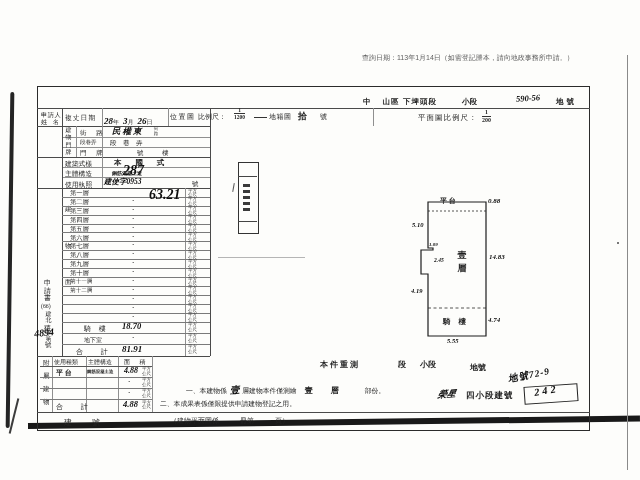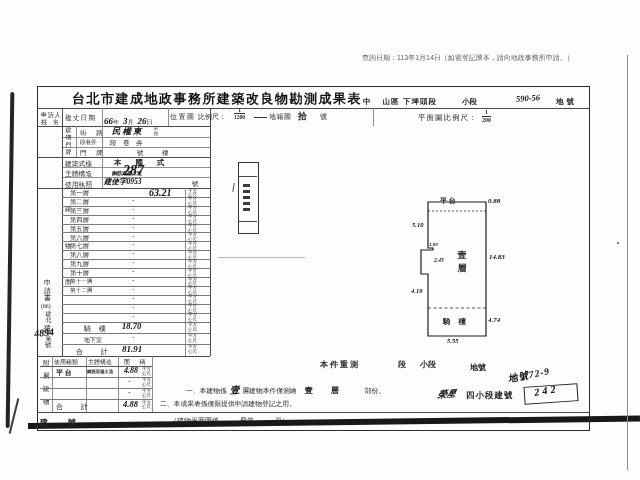--- a/index.html
+++ b/index.html
@@ -28,21 +28,20 @@
   <div class="a gy" style="left:362px;top:53px;font-size:7px;">查詢日期：113年1月14日（如需登記謄本，請向地政事務所申請。）</div>
 
   <div class="a" style="left:8px;top:92px;width:4px;height:336px;background:#242424;border-radius:3px;transform:rotate(0.8deg);"></div>
   <div class="a" style="left:13px;top:398px;width:2px;height:36px;background:#3c3c3c;transform:rotate(14deg);"></div>
   <div class="a" style="left:28px;top:423px;width:612px;height:6px;background:#191919;transform:rotate(-0.7deg);transform-origin:left center;"></div>
   <div class="a" style="left:627px;top:55px;width:1px;height:415px;background:#8a8a8a;"></div>
   <div class="a" style="left:617px;top:242px;width:2px;height:2px;background:#777;"></div>
 
   <div class="a" style="left:37px;top:86px;width:551px;height:343px;border:1.5px solid #2b2b2b;"></div>
 
-  <div class="a s" style="left:72px;top:90px;font-size:13px;font-weight:bold;letter-spacing:1.5px;color:#111;">台北市建成地政事務所建築改良物勘測成果表</div>
   <span class="a s" style="left:363px;top:97px;font-size:7.5px;font-weight:bold;letter-spacing:5px;">中 山</span>
   <span class="a s" style="left:391px;top:97px;font-size:7.5px;font-weight:bold;">區</span>
   <span class="a s" style="left:403px;top:97px;font-size:7.5px;font-weight:bold;letter-spacing:1px;">下埤頭段</span>
   <span class="a s" style="left:462px;top:97px;font-size:7.5px;font-weight:bold;">小段</span>
   <span class="a hw" style="left:516px;top:93px;font-size:8.5px;transform:rotate(-4deg);">590-56</span>
   <span class="a s" style="left:556px;top:97px;font-size:7.5px;font-weight:bold;letter-spacing:3px;">地號</span>
 
   <div class="ln" style="left:37px;top:108px;width:553px;height:1px;"></div>
   <div class="ln" style="left:37px;top:126px;width:173px;height:1px;"></div>
   <div class="lnl" style="left:62px;top:137px;width:148px;height:1px;"></div>
@@ -63,21 +62,21 @@
   <div class="lnl" style="left:52px;top:356px;width:1px;height:56px;"></div>
   <div class="lnl" style="left:86px;top:356px;width:1px;height:56px;"></div>
   <div class="lnl" style="left:118px;top:356px;width:1px;height:56px;"></div>
   <div class="lnl" style="left:152px;top:356px;width:1px;height:56px;"></div>
   <div class="lnl" style="left:218px;top:257px;width:87px;height:1px;background:#b5b5b5;"></div>
 
   <div class="a s" style="left:41px;top:111px;font-size:6.2px;letter-spacing:0.5px;">申請人</div>
   <div class="a s" style="left:41px;top:118px;font-size:6.2px;letter-spacing:2px;">姓 名</div>
   <div class="a s" style="left:65px;top:113px;font-size:6.8px;letter-spacing:1px;">複丈日期</div>
   <div class="a" style="left:104px;top:110px;">
-    <span class="hw" style="font-size:9px;">66</span><span class="s" style="font-size:6px;">年</span>
+    <span class="hw" style="font-size:9px;">28</span><span class="s" style="font-size:6px;">年</span>
     <span class="hw" style="font-size:9px;">3</span><span class="s" style="font-size:6px;">月</span>
     <span class="hw" style="font-size:9px;">26</span><span class="s" style="font-size:6px;">日</span>
   </div>
   <div class="a s" style="left:170px;top:112px;font-size:7px;letter-spacing:1.5px;">位置圖</div>
   <div class="a s" style="left:198px;top:112px;font-size:7px;">比例尺：</div>
   <div class="a s frac" style="left:234px;top:107px;font-size:5.5px;line-height:6px;font-weight:bold;">
     <span>1</span><span class="den">1200</span>
   </div>
   <div class="lnl" style="left:254px;top:117px;width:13px;height:1px;background:#333;"></div>
   <div class="a s" style="left:269px;top:112px;font-size:7px;letter-spacing:0.5px;">地籍圖</div>
@@ -107,21 +106,21 @@
   <div class="a hw" style="left:104px;top:177px;font-size:7.5px;">建使字0953</div>
   <div class="a s" style="left:192px;top:180px;font-size:6.5px;">號</div>
 
   <div class="a s" style="left:65px;top:205px;font-size:6.5px;">建</div>
   <div class="a s" style="left:65px;top:242px;font-size:6.5px;">物</div>
   <div class="a s" style="left:65px;top:278px;font-size:6.5px;">面</div>
   <div class="a s" style="left:44px;top:324px;font-size:6.5px;">積</div>
 
   <div class="row" style="left:62px;top:188px;width:148px;height:8.9px;">
     <span class="a s" style="left:8px;top:1px;font-size:6.3px;">第一層</span>
-    <span class="a hw" style="left:60px;top:-1px;font-size:10px;padding-left:27px;">63.21</span>
+    <span class="a hw" style="left:60px;top:-1px;font-size:14px;padding-left:27px;">63.21</span>
     <span class="unit" style="left:125px;top:0.5px;">平方公尺</span>
   </div>
   <div class="row" style="left:62px;top:196.9px;width:148px;height:8.9px;">
     <span class="a s" style="left:8px;top:1px;font-size:6.3px;">第二層</span>
     <span class="a s" style="left:70px;top:0px;font-size:7px;font-weight:bold;">·</span>
     <span class="unit" style="left:125px;top:0.5px;">平方公尺</span>
   </div>
   <div class="row" style="left:62px;top:205.8px;width:148px;height:8.9px;">
     <span class="a s" style="left:8px;top:1px;font-size:6.3px;">第三層</span>
     <span class="a s" style="left:70px;top:0px;font-size:7px;font-weight:bold;">·</span>
@@ -265,21 +264,21 @@
   <div class="a s" style="left:320px;top:359px;font-size:8px;font-weight:bold;letter-spacing:2px;">本件重測</div>
   <div class="a s" style="left:398px;top:359px;font-size:8px;font-weight:bold;">段</div>
   <div class="a s" style="left:420px;top:359px;font-size:8px;font-weight:bold;">小段</div>
   <div class="a s" style="left:470px;top:362px;font-size:8px;font-weight:bold;">地號</div>
 
   <div class="a" style="left:186px;top:384px;font-size:6.8px;">
     <span class="s">一、本建物係</span><span class="hw" style="font-size:9.5px;display:inline-block;transform:rotate(-5deg);margin:0 3px;">壹</span><span class="s">層建物本件僅測繪</span><span class="s" style="font-weight:bold;font-size:8px;margin:16px 8px;letter-spacing:8px;">壹 層</span><span class="s" style="margin-left:10px;">部份。</span>
   </div>
   <div class="a s" style="left:160px;top:399px;font-size:6.8px;">二、本成果表係僅限提供申請建物登記之用。</div>
 
-  <div class="a s" style="left:40px;top:417px;font-size:8px;font-weight:bold;letter-spacing:9px;">建 號</div>
+  <div class="a s" style="left:64px;top:417px;font-size:8px;font-weight:normal;letter-spacing:9px;">建 號</div>
   <div class="a s" style="left:170px;top:416px;font-size:7px;">（建物平面圖係　　　冊第　　　頁）</div>
 
   <div class="a hw" style="left:508px;top:369px;font-size:9.5px;transform:rotate(-11deg);letter-spacing:1px;">地號72-9</div>
   <div class="a hw" style="left:438px;top:388px;font-size:9px;transform:skewX(-14deg) rotate(-4deg);">榮星</div>
   <div class="a s" style="left:466px;top:390px;font-size:8.5px;font-weight:bold;letter-spacing:1px;">四小段建號</div>
   <div class="a" style="left:524px;top:385px;width:52px;height:16px;border:1.2px solid #222;transform:rotate(-4deg);"></div>
   <div class="a hw" style="left:534px;top:385px;font-size:10.5px;letter-spacing:3px;transform:rotate(-9deg);">242</div>
 
 </div>
 

